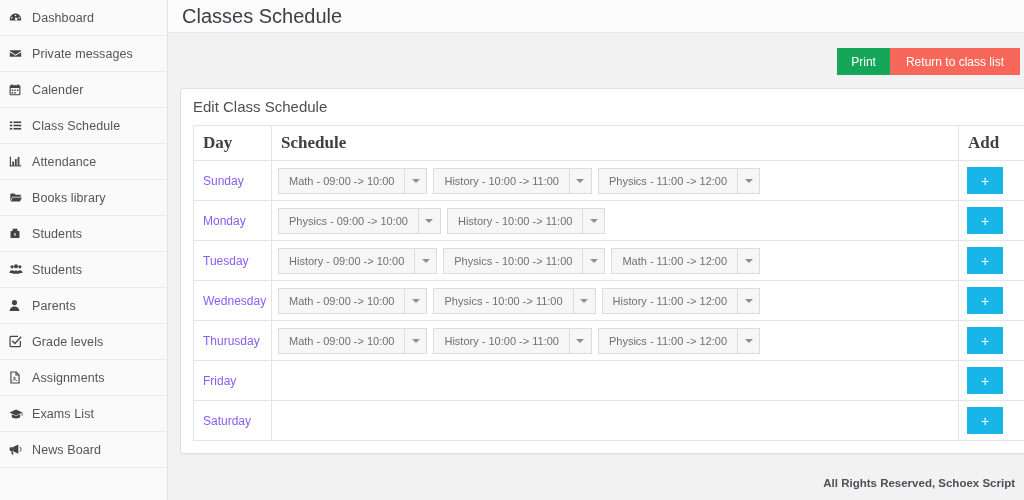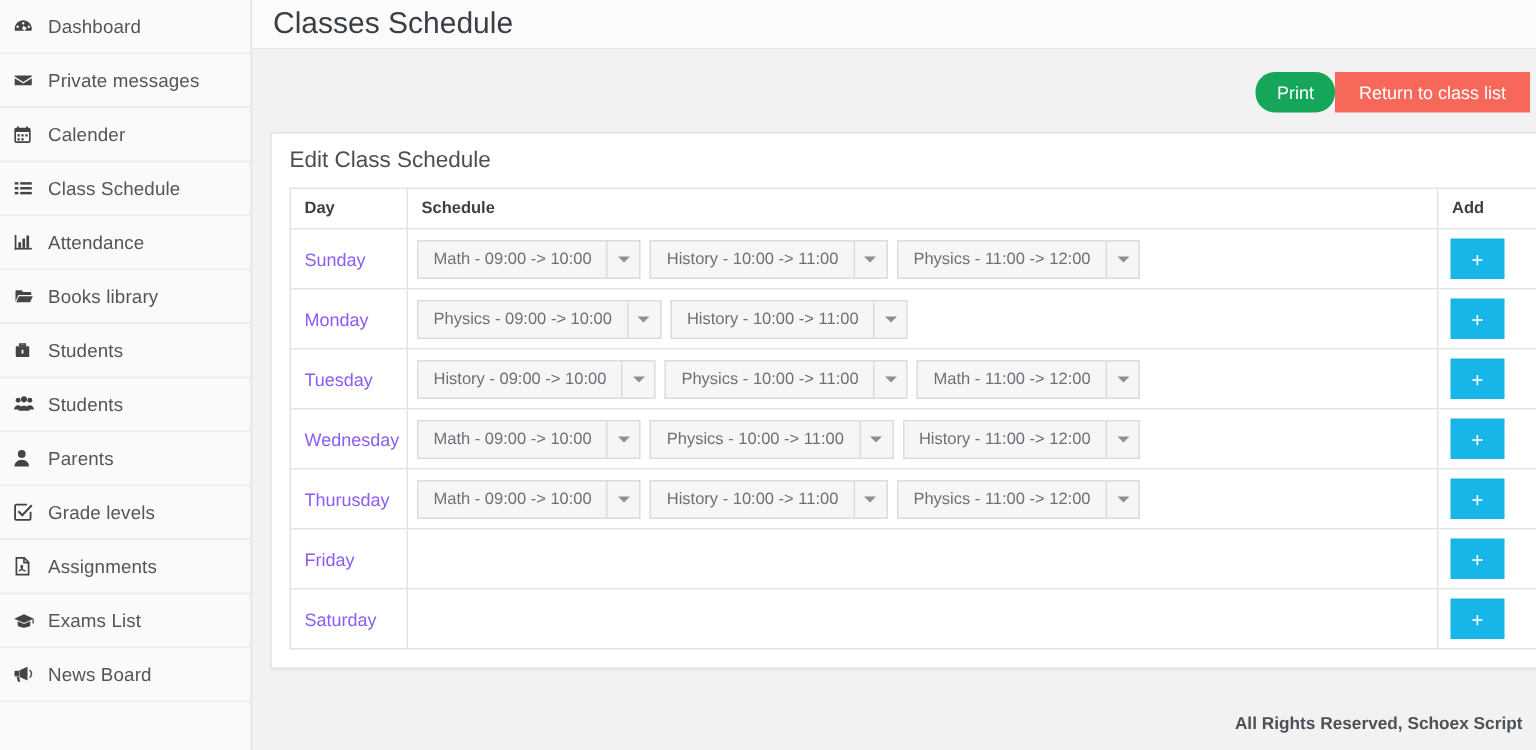--- a/index.html
+++ b/index.html
@@ -65,21 +65,21 @@
   .btn {
     border: none;
     color: #fff;
     font-size: 12px;
     font-family: "Liberation Sans", sans-serif;
     padding: 6px 14px;
     cursor: pointer;
     line-height: 14px;
     height: 27px;
   }
-  .btn-print { background: #16a65a; border-radius: 13px; }
+  .btn-print { background: #16a65a; }
   .btn-return { background: #f8685a; padding-left: 16px; padding-right: 16px; }
 
   
   #panel {
     position: absolute; left: 12px; top: 88px;
     width: 856px;
     background: #fff;
     border: 1px solid #e0e0e0;
     border-radius: 3px;
     box-shadow: 0 1px 1px rgba(0,0,0,.04);
@@ -94,26 +94,27 @@
     border-collapse: collapse;
     width: 832px;
     margin: 0 12px 12px 12px;
     table-layout: fixed;
   }
   #sched th, #sched td {
     border: 1px solid #e4e4e4;
     vertical-align: middle;
   }
   #sched th {
-    font-size: 11px;
+    font-size: 17px;
     font-weight: bold;
     color: #3c4047;
     text-align: left;
     padding: 7px 9px;
     background: #fff;
+    font-family: Liberation Serif, serif;
   }
   .col-day { width: 78px; }
   .col-add { width: 66px; }
   #sched td.day-cell {
     font-size: 12px;
     color: #8b5cf6;
     padding: 7px 9px;
     height: 40px;
   }
   #sched td.sched-cell { padding: 5px 6px; height: 40px; }

